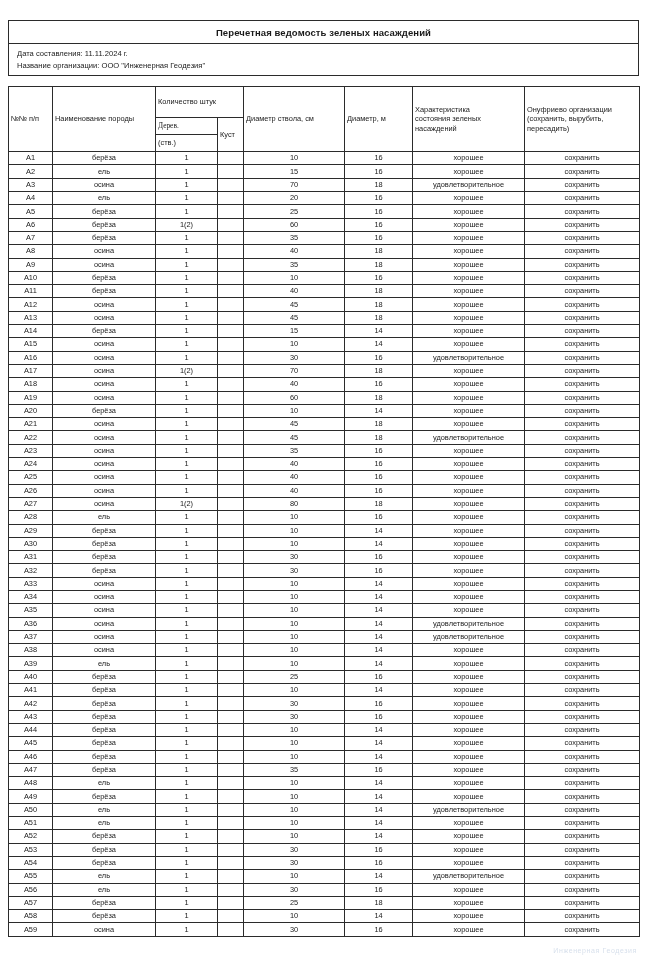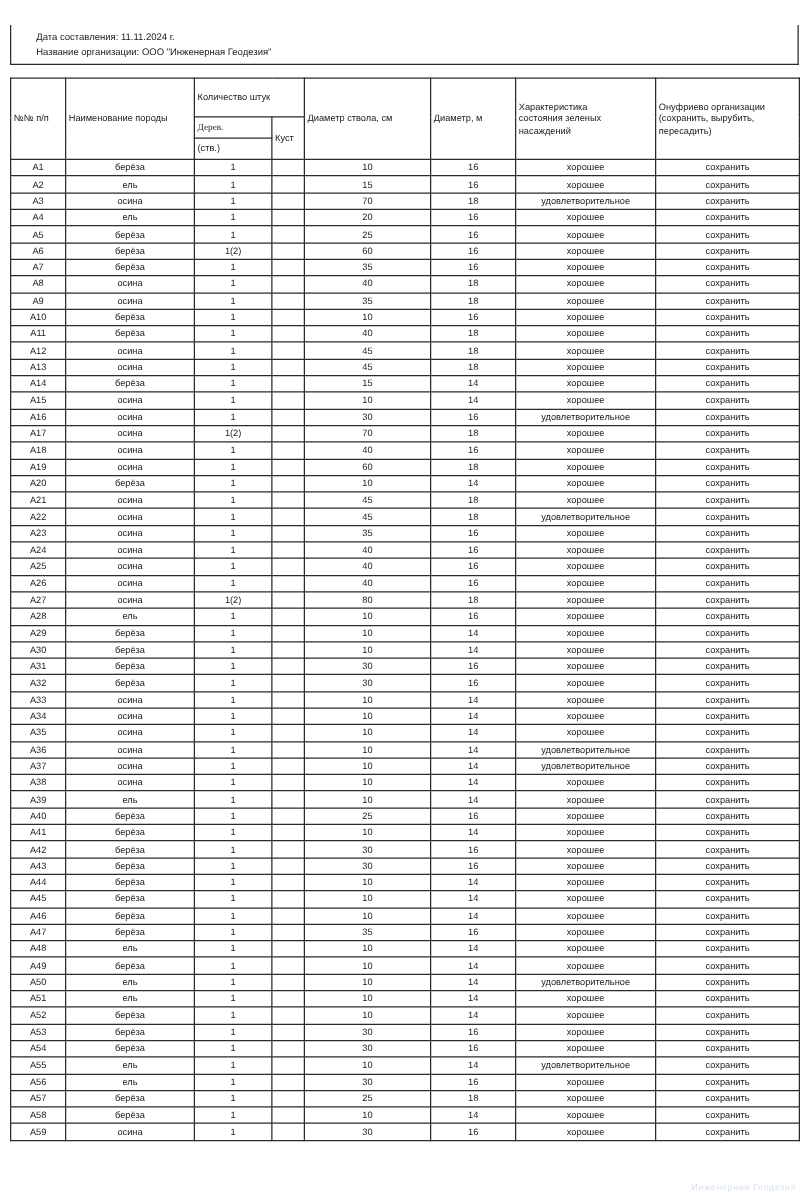--- a/index.html
+++ b/index.html
@@ -33,21 +33,21 @@
   .title-text {
     font-size: 9.5px;
     font-weight: bold;
     letter-spacing: 0.1px;
   }
 
   
   .meta-box {
     border: 1px solid #2b2b2b;
     border-top: none;
-    padding: 4px 4px 4px 20px;
+    padding: 4px 4px 4px 8px;
   }
   .meta-line {
     font-size: 7.6px;
     line-height: 11.6px;
     white-space: nowrap;
   }
 
   
   .gap {
     height: 10px;
@@ -109,20 +109,23 @@
     letter-spacing: 0.6px;
     pointer-events: none;
     user-select: none;
   }
 </style>
 </head>
 <body>
 
 <div class="page">
 
+  <div class="title-box">
+    <div class="title-text">Перечетная ведомость зеленых насаждений</div>
+  </div>
 
   <div class="meta-box">
     <div class="meta-line">Дата составления: 11.11.2024 г.</div>
     <div class="meta-line">Название организации: ООО "Инженерная Геодезия"</div>
   </div>
 
   <div class="gap"></div>
 
   <table class="sheet">
     <colgroup>

